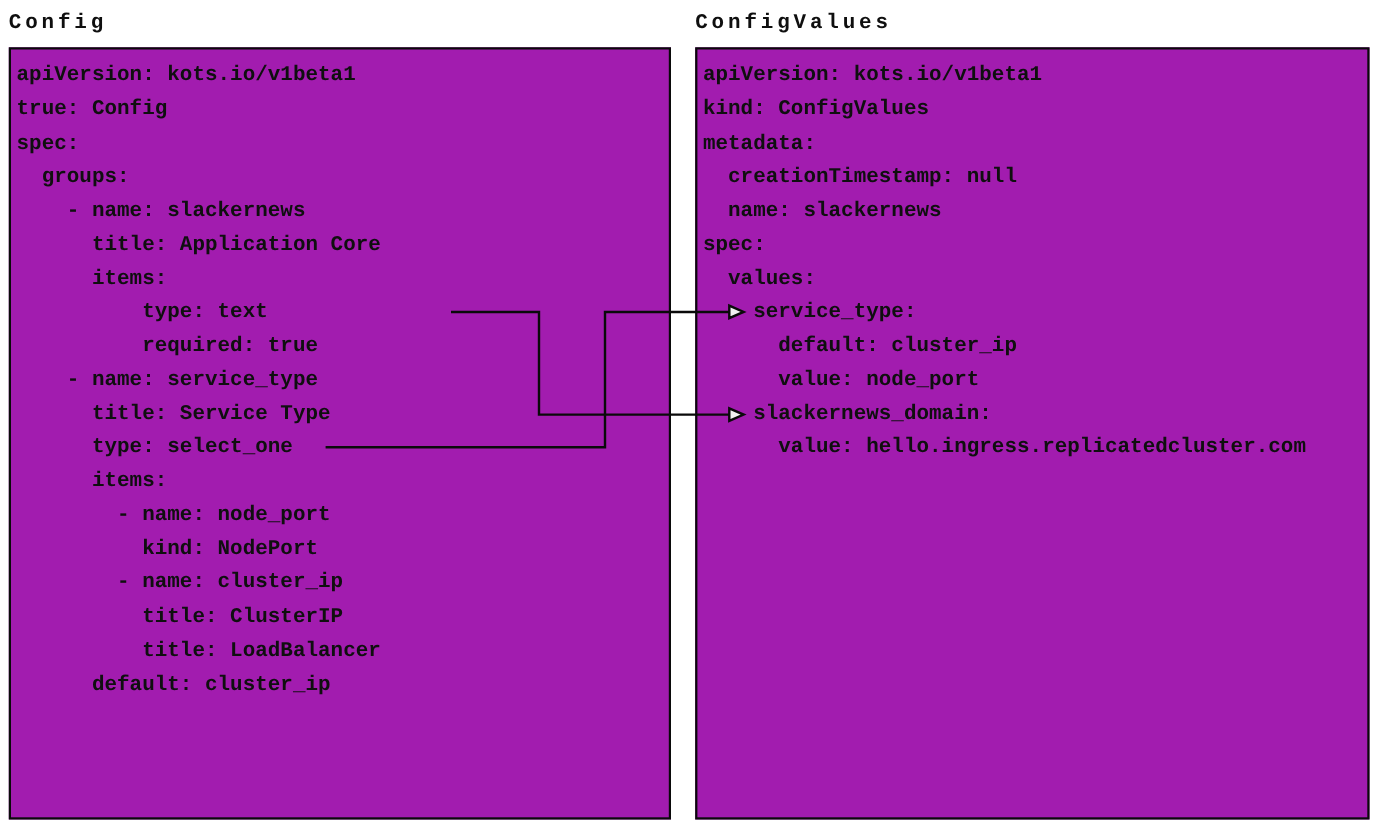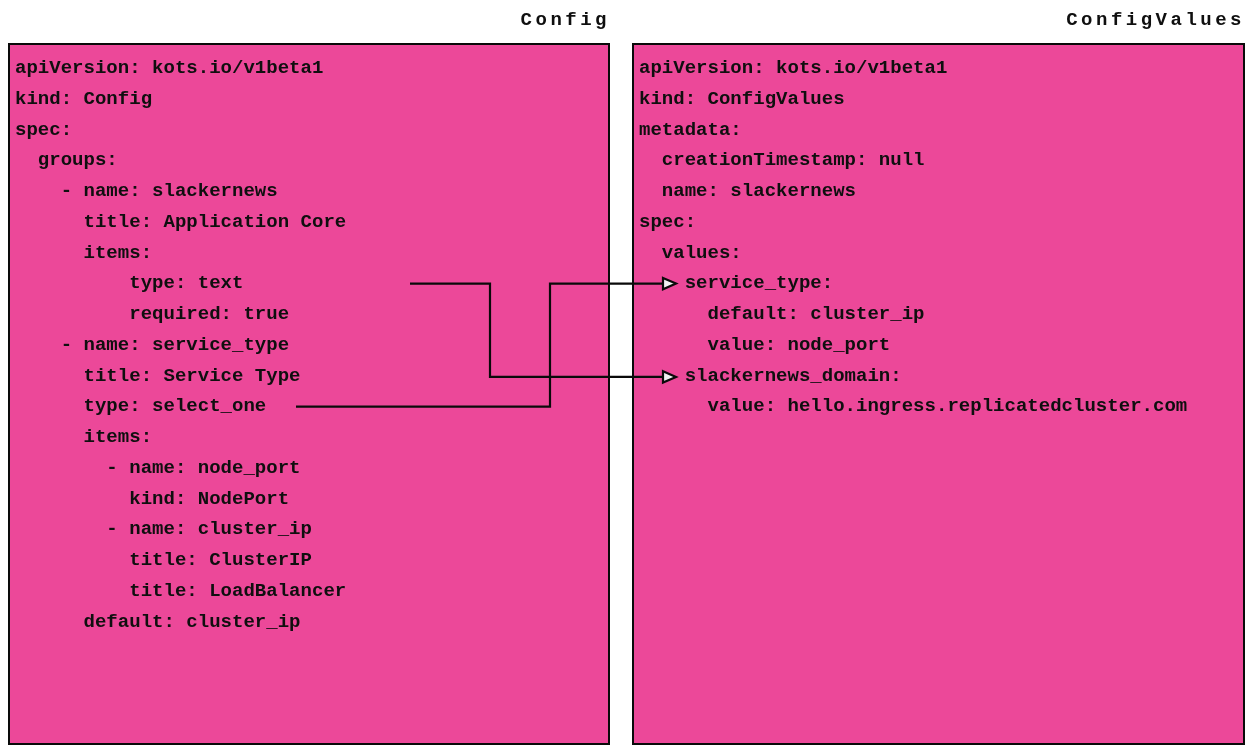--- a/index.html
+++ b/index.html
@@ -15,34 +15,34 @@
     position: relative;
     width: 1258px;
     height: 756px;
     background: #ffffff;
   }
   .panel-title {
     position: absolute;
     top: 8px;
     height: 24px;
     line-height: 24px;
-    text-align: right;
+    text-align: left;
     font-size: 19px;
     font-weight: 700;
     letter-spacing: 3.5px;
     color: #0f0f0f;
     white-space: pre;
   }
   #title-left  { left: 8px;   width: 602px; }
   #title-right { left: 632px; width: 613px; }
   .panel {
     position: absolute;
     top: 43px;
     height: 698px;
-    background: #ec4899;
+    background: #a21caf;
     border: 2px solid #0a0a0a;
     box-sizing: content-box;
     overflow: hidden;
   }
   #panel-left  { left: 8px;   width: 598px; }
   #panel-right { left: 632px; width: 609px; }
   .code {
     padding: 8px 0 0 5px;
   }
   .code-line {
@@ -69,21 +69,21 @@
 
 <div class="stage">
 
   <div class="panel-title" id="title-left">Config</div>
 
   <div class="panel-title" id="title-right">ConfigValues</div>
 
   <div class="panel" id="panel-left">
     <div class="code">
         <div class="code-line">apiVersion: kots.io/v1beta1</div>
-        <div class="code-line">kind: Config</div>
+        <div class="code-line">true: Config</div>
         <div class="code-line">spec:</div>
         <div class="code-line">  groups:</div>
         <div class="code-line">    - name: slackernews</div>
         <div class="code-line">      title: Application Core</div>
         <div class="code-line">      items:</div>
         <div class="code-line">          type: text</div>
         <div class="code-line">          required: true</div>
         <div class="code-line">    - name: service_type</div>
         <div class="code-line">      title: Service Type</div>
         <div class="code-line">      type: select_one</div>

